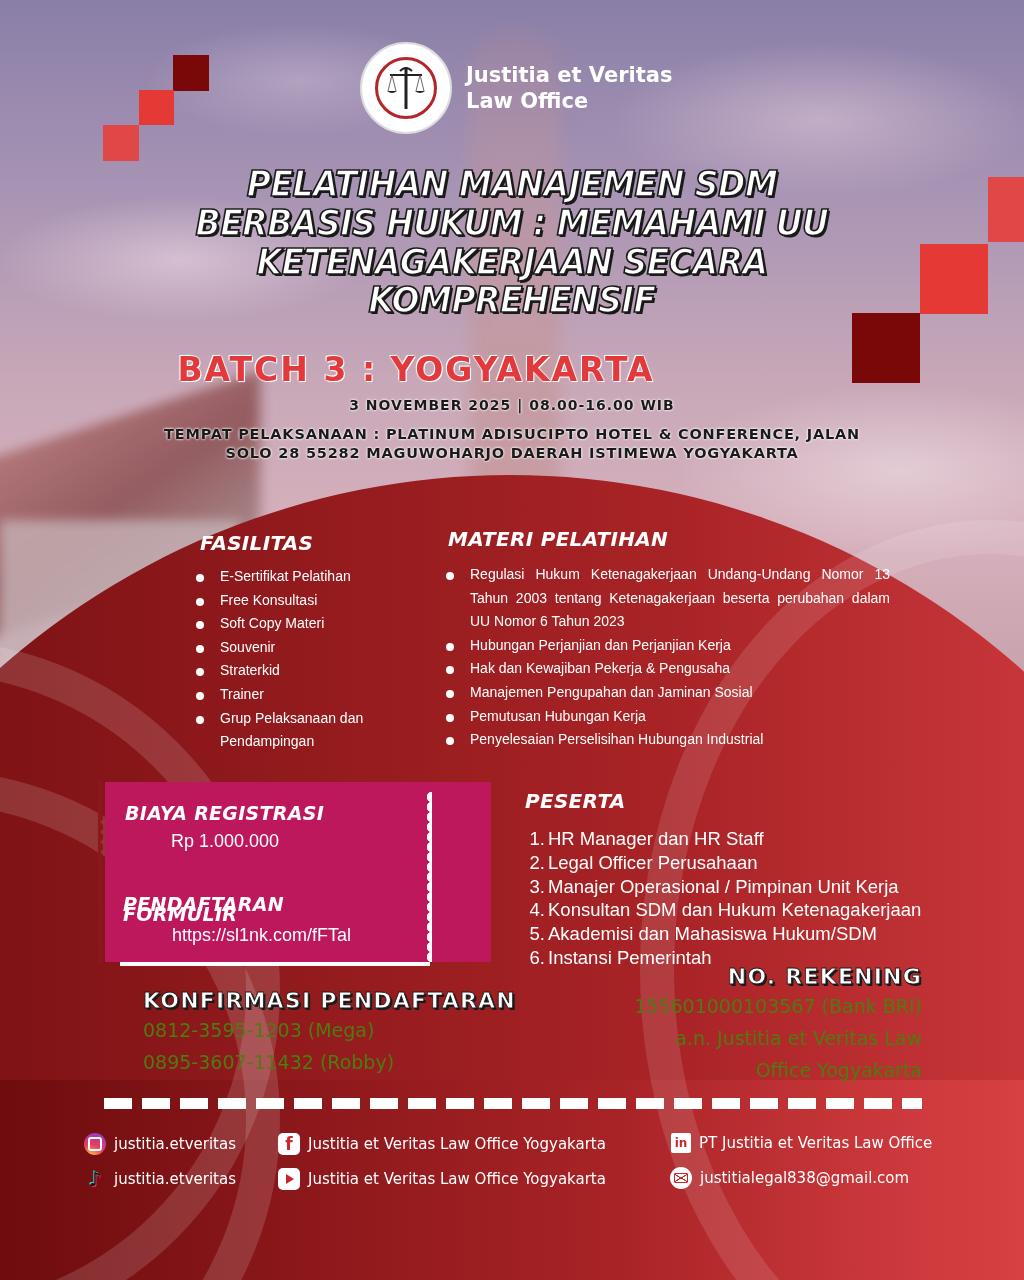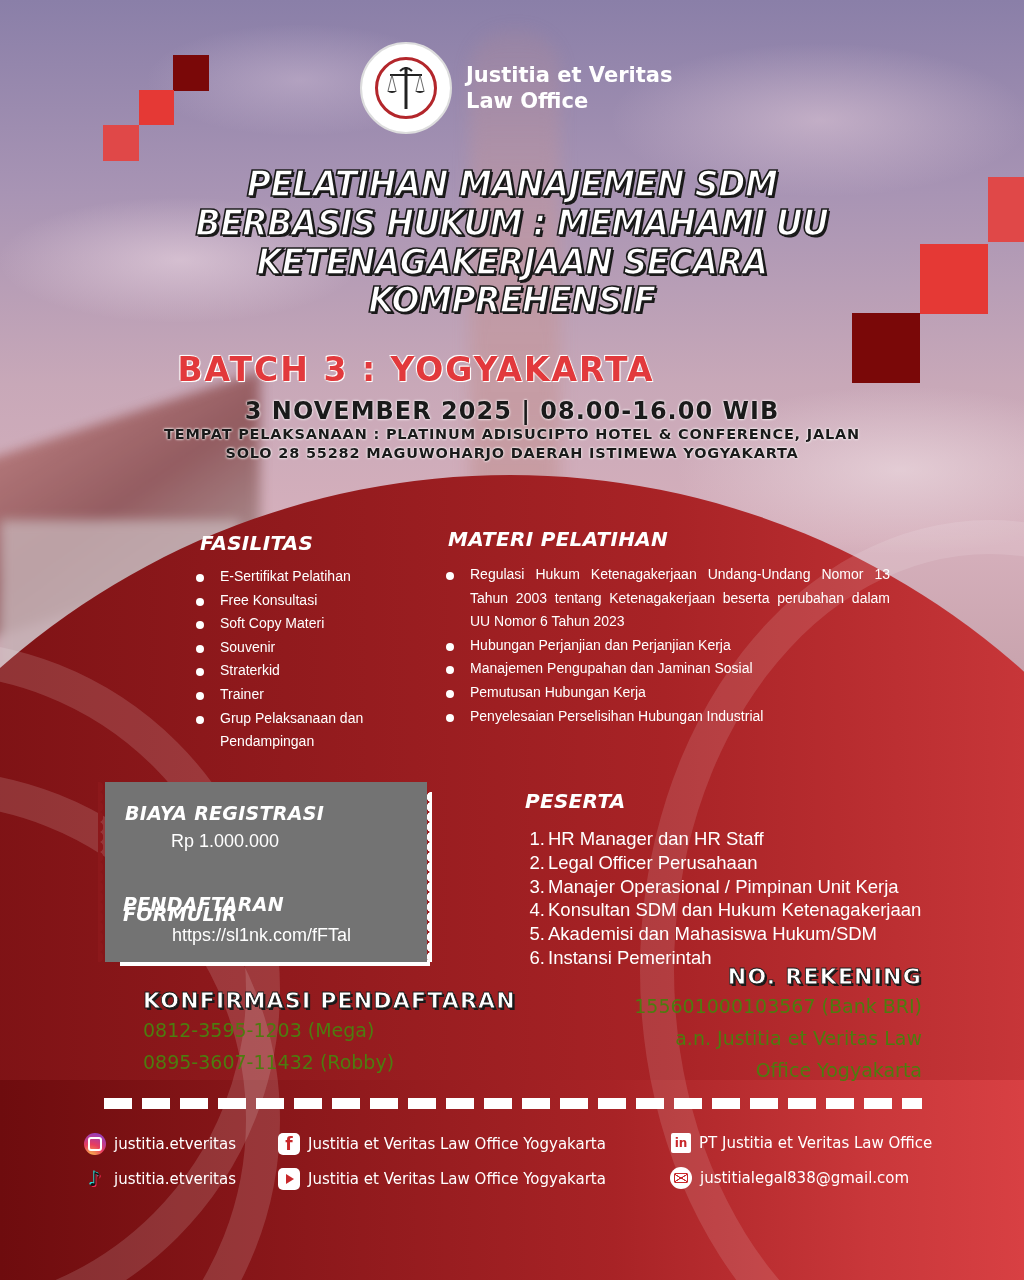--- a/index.html
+++ b/index.html
@@ -82,21 +82,21 @@
     transform: scaleY(1.05);
   }
   .batch {
     position: absolute; left: 0; top: 350px; width: 832px; text-align: center;
     font-family: "DejaVu Sans", sans-serif; font-weight: bold; font-size: 33px; color: #e2393c;
     letter-spacing: 2px;
     text-shadow: 0 0 2px #fff, 0 0 2px #fff, 1px 1px 0 #fff, -1px -1px 0 #fff;
   }
   .date {
     position: absolute; left: 0; top: 397px; width: 1024px; text-align: center;
-    font-family: "DejaVu Sans", sans-serif; font-weight: bold; font-size: 24px; color: #1a1a1a;
+    font-family: "DejaVu Sans", sans-serif; font-weight: bold; font-size: 14px; color: #1a1a1a;
     letter-spacing: 1px; text-shadow: 0 0 2px #fff, 0 0 3px #fff;
   }
   .venue {
     position: absolute; left: 100px; top: 425px; width: 824px; text-align: center;
     font-family: "DejaVu Sans", sans-serif; font-weight: bold; font-size: 14.5px; line-height: 19px; color: #1a1a1a;
     letter-spacing: 0.8px; text-shadow: 0 0 2px #fff, 0 0 3px #fff;
   }
 
   
   .h-italic {
@@ -111,22 +111,22 @@
 
   .fasilitas { position: absolute; left: 200px; top: 531px; }
   .fasilitas .list { margin-top: 10px; margin-left: -6px; width: 240px; }
 
   .materi { position: absolute; left: 448px; top: 527px; width: 442px; }
   .materi .list { margin-top: 12px; margin-left: -4px; }
   .materi .list li.justify { text-align: justify; text-align-last: left; }
 
   
   .ticket {
-    position: absolute; left: 105px; top: 782px; width: 322px; height: 180px;
-    background: #737373;
+    position: absolute; left: 105px; top: 782px; width: 386px; height: 180px;
+    background: #be185d;
     text-align: center;
   }
   .ticket-shadow {
     position: absolute; left: 120px; top: 960px; width: 310px; height: 6px; background: #fff;
   }
   .ticket-edge-right {
     position: absolute; left: 416px; top: 792px; width: 16px; height: 170px;
     background: radial-gradient(circle at 100% 50%, #fff 5px, transparent 5.5px) 0 0 / 16px 10px repeat-y;
   }
   .ticket-edge-left {
@@ -235,20 +235,21 @@
     <li>Trainer</li>
     <li>Grup Pelaksanaan dan Pendampingan</li>
   </ul>
 </div>
 
 <div class="materi">
   <div class="h-italic">MATERI PELATIHAN</div>
   <ul class="list">
     <li class="justify">Regulasi Hukum Ketenagakerjaan Undang-Undang Nomor 13 Tahun 2003 tentang Ketenagakerjaan beserta perubahan dalam UU Nomor 6 Tahun 2023</li>
     <li>Hubungan Perjanjian dan Perjanjian Kerja</li>
+    <li>Hak dan Kewajiban Pekerja &amp; Pengusaha</li>
     <li>Manajemen Pengupahan dan Jaminan Sosial</li>
     <li>Pemutusan Hubungan Kerja</li>
     <li>Penyelesaian Perselisihan Hubungan Industrial</li>
   </ul>
 </div>
 
 <div class="ticket-shadow"></div>
 <div class="ticket">
   <div class="h-italic" style="left:20px;top:20px;">BIAYA REGISTRASI</div>
   <div class="t-text" style="left:66px;top:49px;">Rp 1.000.000</div>

